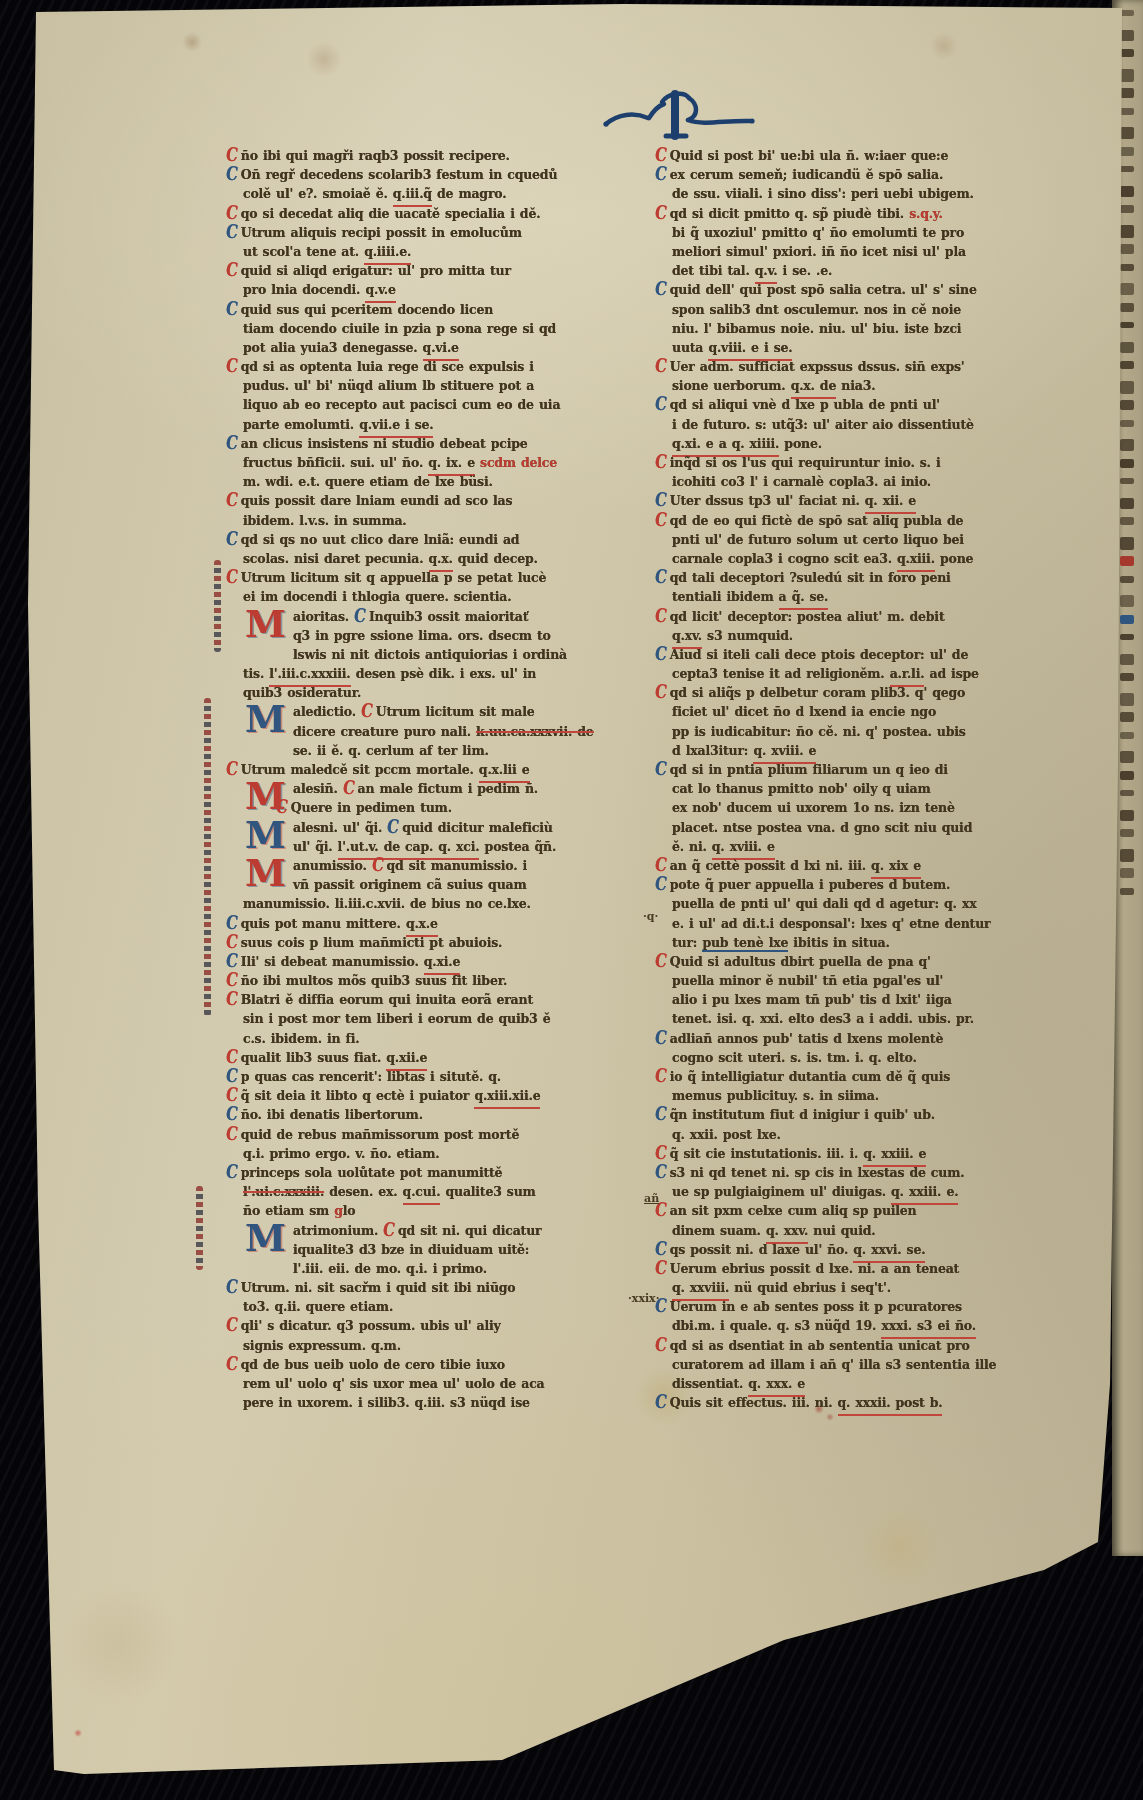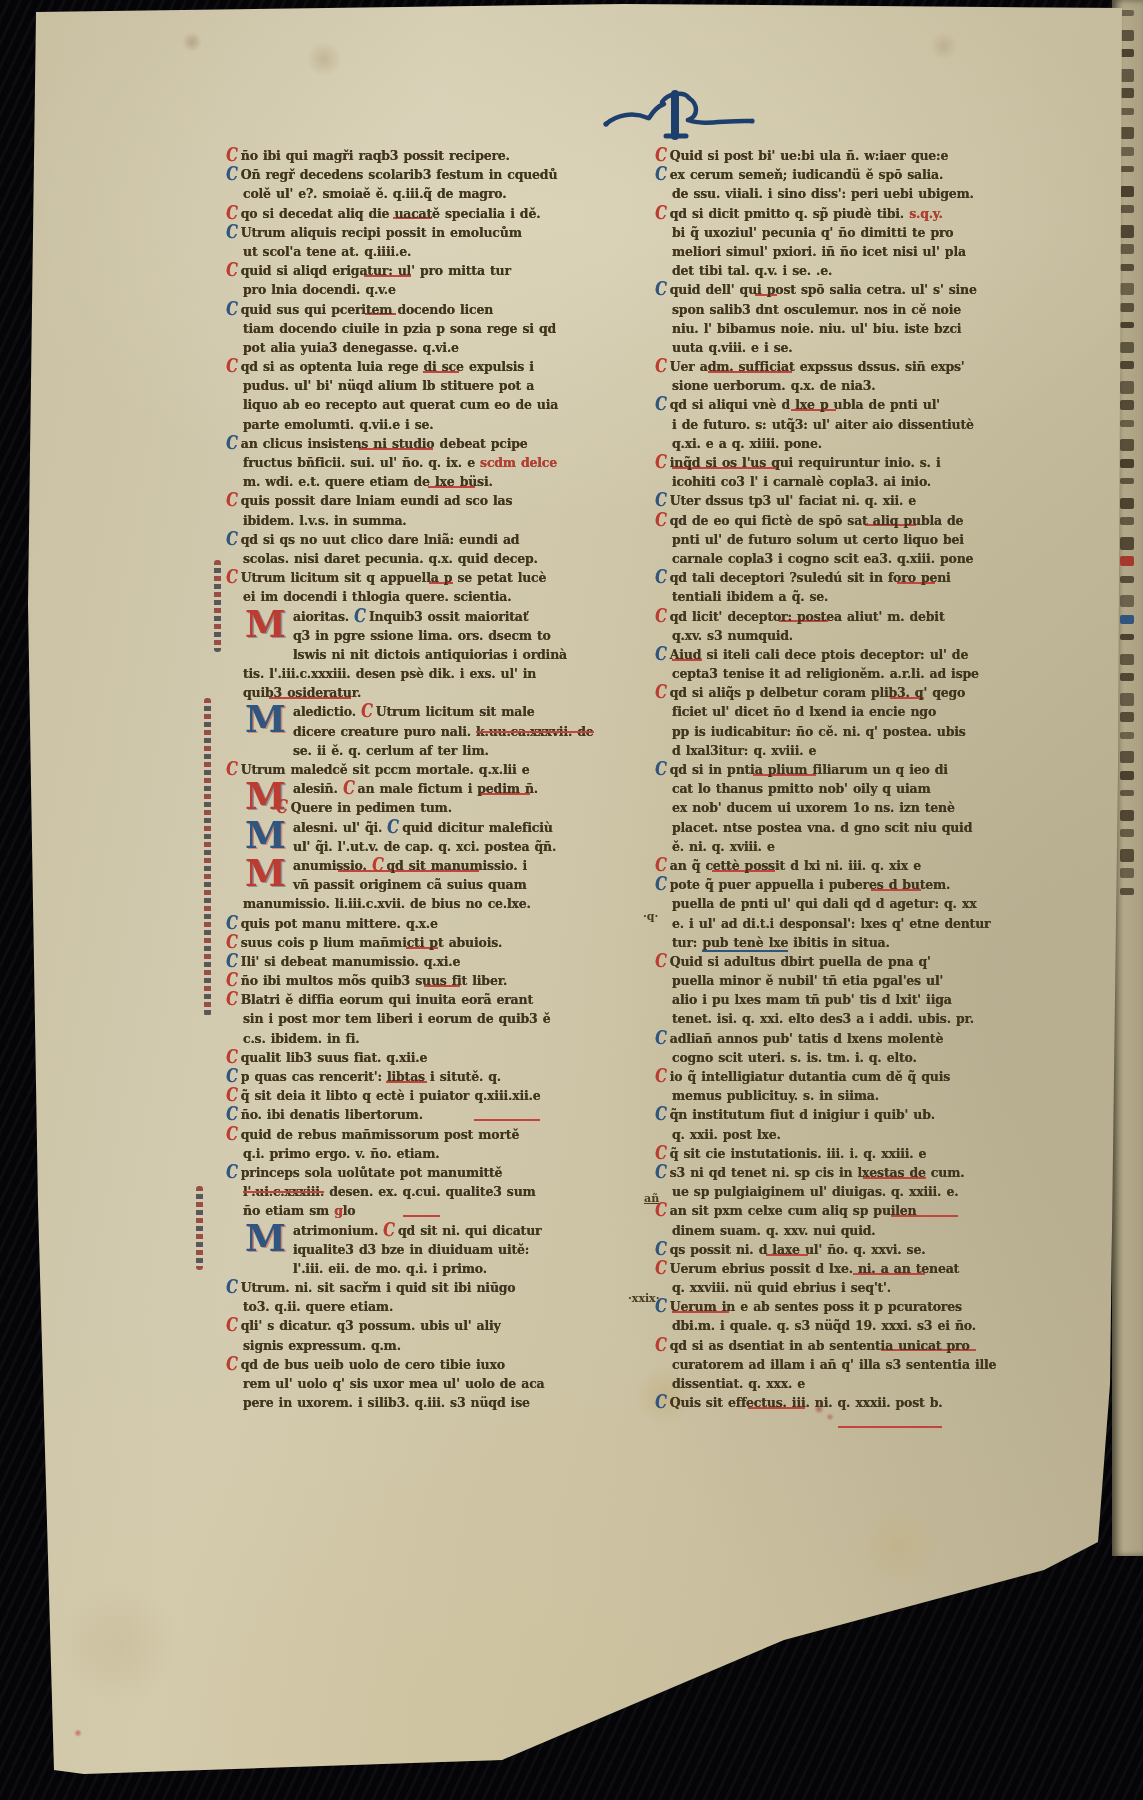--- a/index.html
+++ b/index.html
@@ -40,21 +40,21 @@
     text-shadow:0 0 .5px rgba(66,53,31,.8);}
   .line.ind{padding-left:50px;}
   .cap{display:inline-block;font-size:15px;line-height:14px;transform:skewX(-7deg) scaleY(1.25);
     margin-right:3px;font-weight:bold;}
   .cap.hang{margin-left:-17px;}
   .ink-red{color:#bd3c31;text-shadow:0 0 .4px rgba(189,60,49,.7);}
   .ink-blue{color:#30567f;text-shadow:0 0 .4px rgba(48,86,127,.7);}
   .init{position:absolute;left:2px;top:-1px;font-size:37px;line-height:36px;font-weight:bold;}
   .init.ink-red{text-shadow:1.5px 1px 0 rgba(48,86,127,.45);}
   .init.ink-blue{text-shadow:1.5px 1px 0 rgba(189,60,49,.45);}
-  .c{border-bottom:2px solid #c2453c;padding-bottom:16px;}
+  .c{border-bottom:2px solid #c2453c;padding-bottom:4px;}
   .cb{border-bottom:2px solid #30567f;}
   .r{color:#bd3c31;}
   .x{text-decoration:line-through;text-decoration-color:#c2453c;text-decoration-thickness:2px;}
   
   .marg{position:absolute;font-size:11px;font-weight:bold;color:#4a3c24;letter-spacing:0;}
   #marg-q{left:619px;top:906px;}
   #marg-an{left:620px;top:1188px;text-decoration:underline;}
   #marg-xxix{left:604px;top:1288px;}
   
   .penwork{position:absolute;width:7px;
@@ -146,21 +146,21 @@
         <div class="line"><span class="cap ink-red hang">C</span><span class="t">qo si decedat aliq die uacatě specialia i dě.</span></div>
         <div class="line"><span class="cap ink-blue hang">C</span><span class="t">Utrum aliquis recipi possit in emolucům</span></div>
         <div class="line"><span class="t">ut scol'a tene at. </span><span class="c">q.iiii.e.</span></div>
         <div class="line"><span class="cap ink-red hang">C</span><span class="t">quid si aliqd erigatur: ul' pro mitta tur</span></div>
         <div class="line"><span class="t">pro lnia docendi. </span><span class="c">q.v.e</span></div>
         <div class="line"><span class="cap ink-blue hang">C</span><span class="t">quid sus qui  pceritem docendo licen</span></div>
         <div class="line"><span class="t">tiam docendo ciuile in pzia p sona rege si qd</span></div>
         <div class="line"><span class="t">pot alia yuia3 denegasse. </span><span class="c">q.vi.e</span></div>
         <div class="line"><span class="cap ink-red hang">C</span><span class="t">qd si as optenta luia rege di sce expulsis i</span></div>
         <div class="line"><span class="t">pudus. ul' bi' nüqd alium lb stituere pot a</span></div>
-        <div class="line"><span class="t">liquo ab eo recepto aut querat cum eo de uia</span></div>
+        <div class="line"><span class="t">liquo ab eo recepto aut pacisci cum eo de uia</span></div>
         <div class="line"><span class="t">parte emolumti. </span><span class="c">q.vii.e i se.</span></div>
         <div class="line"><span class="cap ink-blue hang">C</span><span class="t">an clicus insistens ni studio debeat pcipe</span></div>
         <div class="line"><span class="t">fructus bñficii. sui. ul' ño. </span><span class="c">q. ix. e</span><span class="r"> scdm delce</span></div>
         <div class="line"><span class="t">m. wdi. e.t. quere etiam de lxe büsi.</span></div>
         <div class="line"><span class="cap ink-red hang">C</span><span class="t">quis possit dare lniam eundi ad sco las</span></div>
         <div class="line"><span class="t">ibidem. l.v.s. in summa.</span></div>
         <div class="line"><span class="cap ink-blue hang">C</span><span class="t">qd si qs no uut clico dare lniã: eundi ad</span></div>
         <div class="line"><span class="t">scolas. nisi daret pecunia. </span><span class="c">q.x.</span><span class="t"> quid decep.</span></div>
         <div class="line"><span class="cap ink-red hang">C</span><span class="t">Utrum licitum sit q appuella p se petat lucè</span></div>
         <div class="line"><span class="t">ei im docendi i thlogia quere. scientia.</span></div>
@@ -205,21 +205,21 @@
         <div class="line"><span class="t">signis expressum. q.m.</span></div>
         <div class="line"><span class="cap ink-red hang">C</span><span class="t">qd de bus ueib uolo de cero tibie iuxo</span></div>
         <div class="line"><span class="t">rem ul' uolo q' sis uxor mea ul' uolo de aca</span></div>
         <div class="line"><span class="t">pere in uxorem. i silib3. q.iii. s3 nüqd ise</span></div>
       </div>
     <div class="col" id="col-right">
         <div class="line"><span class="cap ink-red hang">C</span><span class="t">Quid si post bi' ue:bi ula ñ. w:iaer que:e</span></div>
         <div class="line"><span class="cap ink-blue hang">C</span><span class="t">ex cerum semeň; iudicandü ě spō salia.</span></div>
         <div class="line"><span class="t">de ssu. viiali. i sino diss': peri uebi ubigem.</span></div>
         <div class="line"><span class="cap ink-red hang">C</span><span class="t">qd si dicit pmitto q. sp̃ piudè tibi. </span><span class="r">s.q.y.</span></div>
-        <div class="line"><span class="t">bi q̃ uxoziul' pecunia q' ño dimitti te pro</span></div>
+        <div class="line"><span class="t">bi q̃ uxoziul' pmitto q' ño emolumti te pro</span></div>
         <div class="line"><span class="t">meliori simul' pxiori. iñ ño icet nisi ul' pla</span></div>
         <div class="line"><span class="t">det tibi tal. </span><span class="c">q.v.</span><span class="t"> i se.  .e.</span></div>
         <div class="line"><span class="cap ink-blue hang">C</span><span class="t">quid dell' qui post spō salia cetra. ul' s' sine</span></div>
         <div class="line"><span class="t">spon salib3 dnt osculemur. nos in cě noie</span></div>
         <div class="line"><span class="t">niu. l' bibamus noie. niu. ul' biu. iste bzci</span></div>
         <div class="line"><span class="t">uuta </span><span class="c">q.viii. e i se.</span></div>
         <div class="line"><span class="cap ink-red hang">C</span><span class="t">Uer adm. sufficiat expssus dssus. siñ exps'</span></div>
         <div class="line"><span class="t">sione uerborum. </span><span class="c">q.x. de</span><span class="t"> nia3.</span></div>
         <div class="line"><span class="cap ink-blue hang">C</span><span class="t">qd si aliqui vnè d lxe p ubla de pnti ul'</span></div>
         <div class="line"><span class="t">i de futuro. s: utq̃3: ul' aiter aio dissentiutè</span></div>

